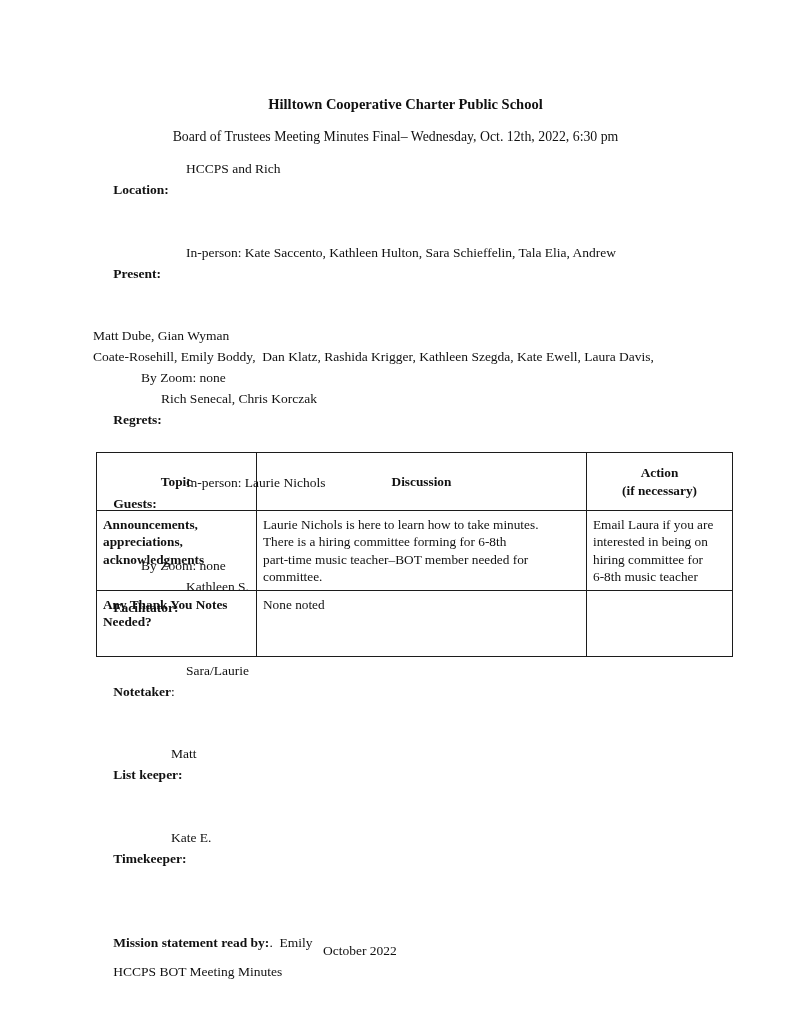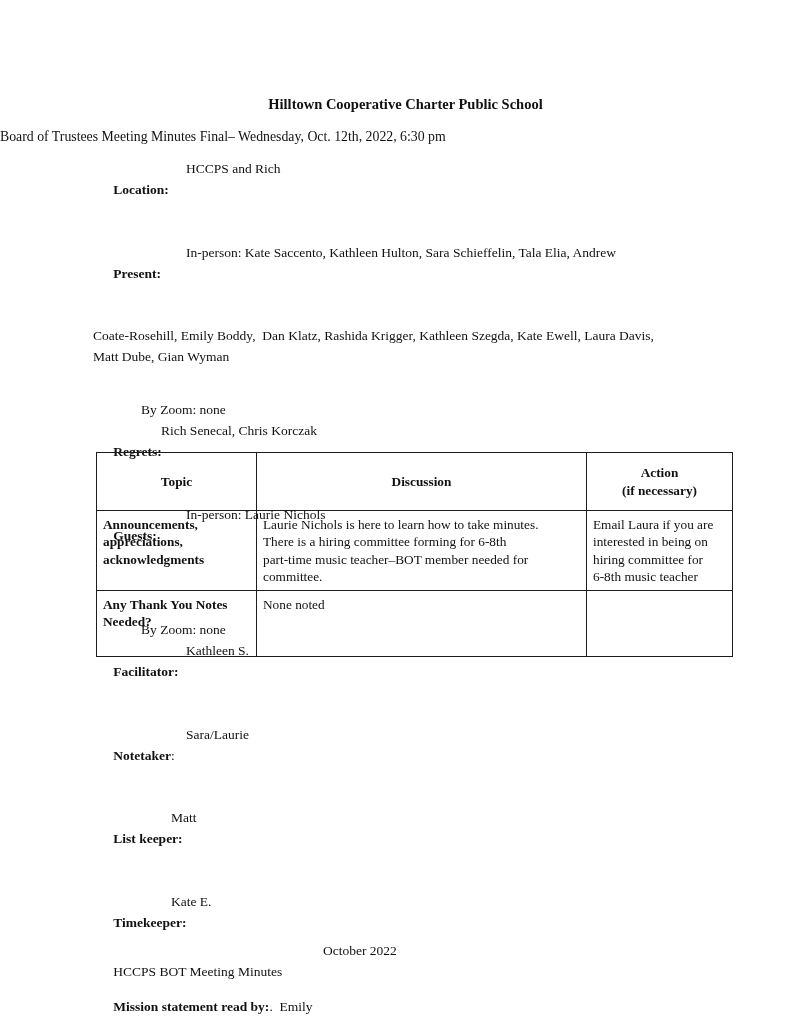--- a/index.html
+++ b/index.html
@@ -16,36 +16,37 @@
     position: absolute;
     top: 96px; left: 0; width: 791px;
     text-align: center;
     font-size: 14.5px; font-weight: bold;
     white-space: pre-wrap;
     margin-left: 10px;
   }
   .doc-subtitle {
     position: absolute;
     top: 129px; left: 0; width: 791px;
+    text-align: center;
     font-size: 13.8px;
     white-space: pre-wrap;
   }
   .info {
     position: absolute;
     top: 159px; left: 93px; width: 625px;
     font-size: 13.5px;
     line-height: 20.9px;
   }
   .iline { position: relative; white-space: pre-wrap; }
   .lbl { font-weight: bold; }
   .val { position: absolute; top: 0; white-space: pre-wrap; }
   .v93 { left: 93px; }
   .v90 { left: 78px; }
   .v75 { left: 68px; }
-  .ind48 { padding-left: 48px; margin-top: 32px; }
+  .ind48 { padding-left: 48px; }
   .minutes {
     position: absolute;
     top: 452px; left: 96px;
     border-collapse: collapse;
     table-layout: fixed;
     width: 636px;
     font-size: 13.3px;
     line-height: 17.3px;
   }
   .minutes th, .minutes td {
@@ -84,22 +85,22 @@
 
   <div class="info">
     <div class="iline">
       <span class="lbl">Location:</span>
       <span class="val v93">HCCPS and Rich</span>
     </div>
     <div class="iline">
       <span class="lbl">Present:</span>
       <span class="val v93">In-person: Kate Saccento, Kathleen Hulton, Sara Schieffelin, Tala Elia, Andrew</span>
     </div>
+    <div class="iline">Matt Dube, Gian Wyman</div>
     <div class="iline">Coate-Rosehill, Emily Boddy,  Dan Klatz, Rashida Krigger, Kathleen Szegda, Kate Ewell, Laura Davis,</div>
-    <div class="iline">Matt Dube, Gian Wyman</div>
     <div class="iline ind48">By Zoom: none</div>
     <div class="iline">
       <span class="lbl">Regrets:</span>
       <span class="val v75">Rich Senecal, Chris Korczak</span>
     </div>
     <div class="iline">
       <span class="lbl">Guests:</span>
       <span class="val v93">In-person: Laurie Nichols</span>
     </div>
     <div class="iline ind48">By Zoom: none</div>

